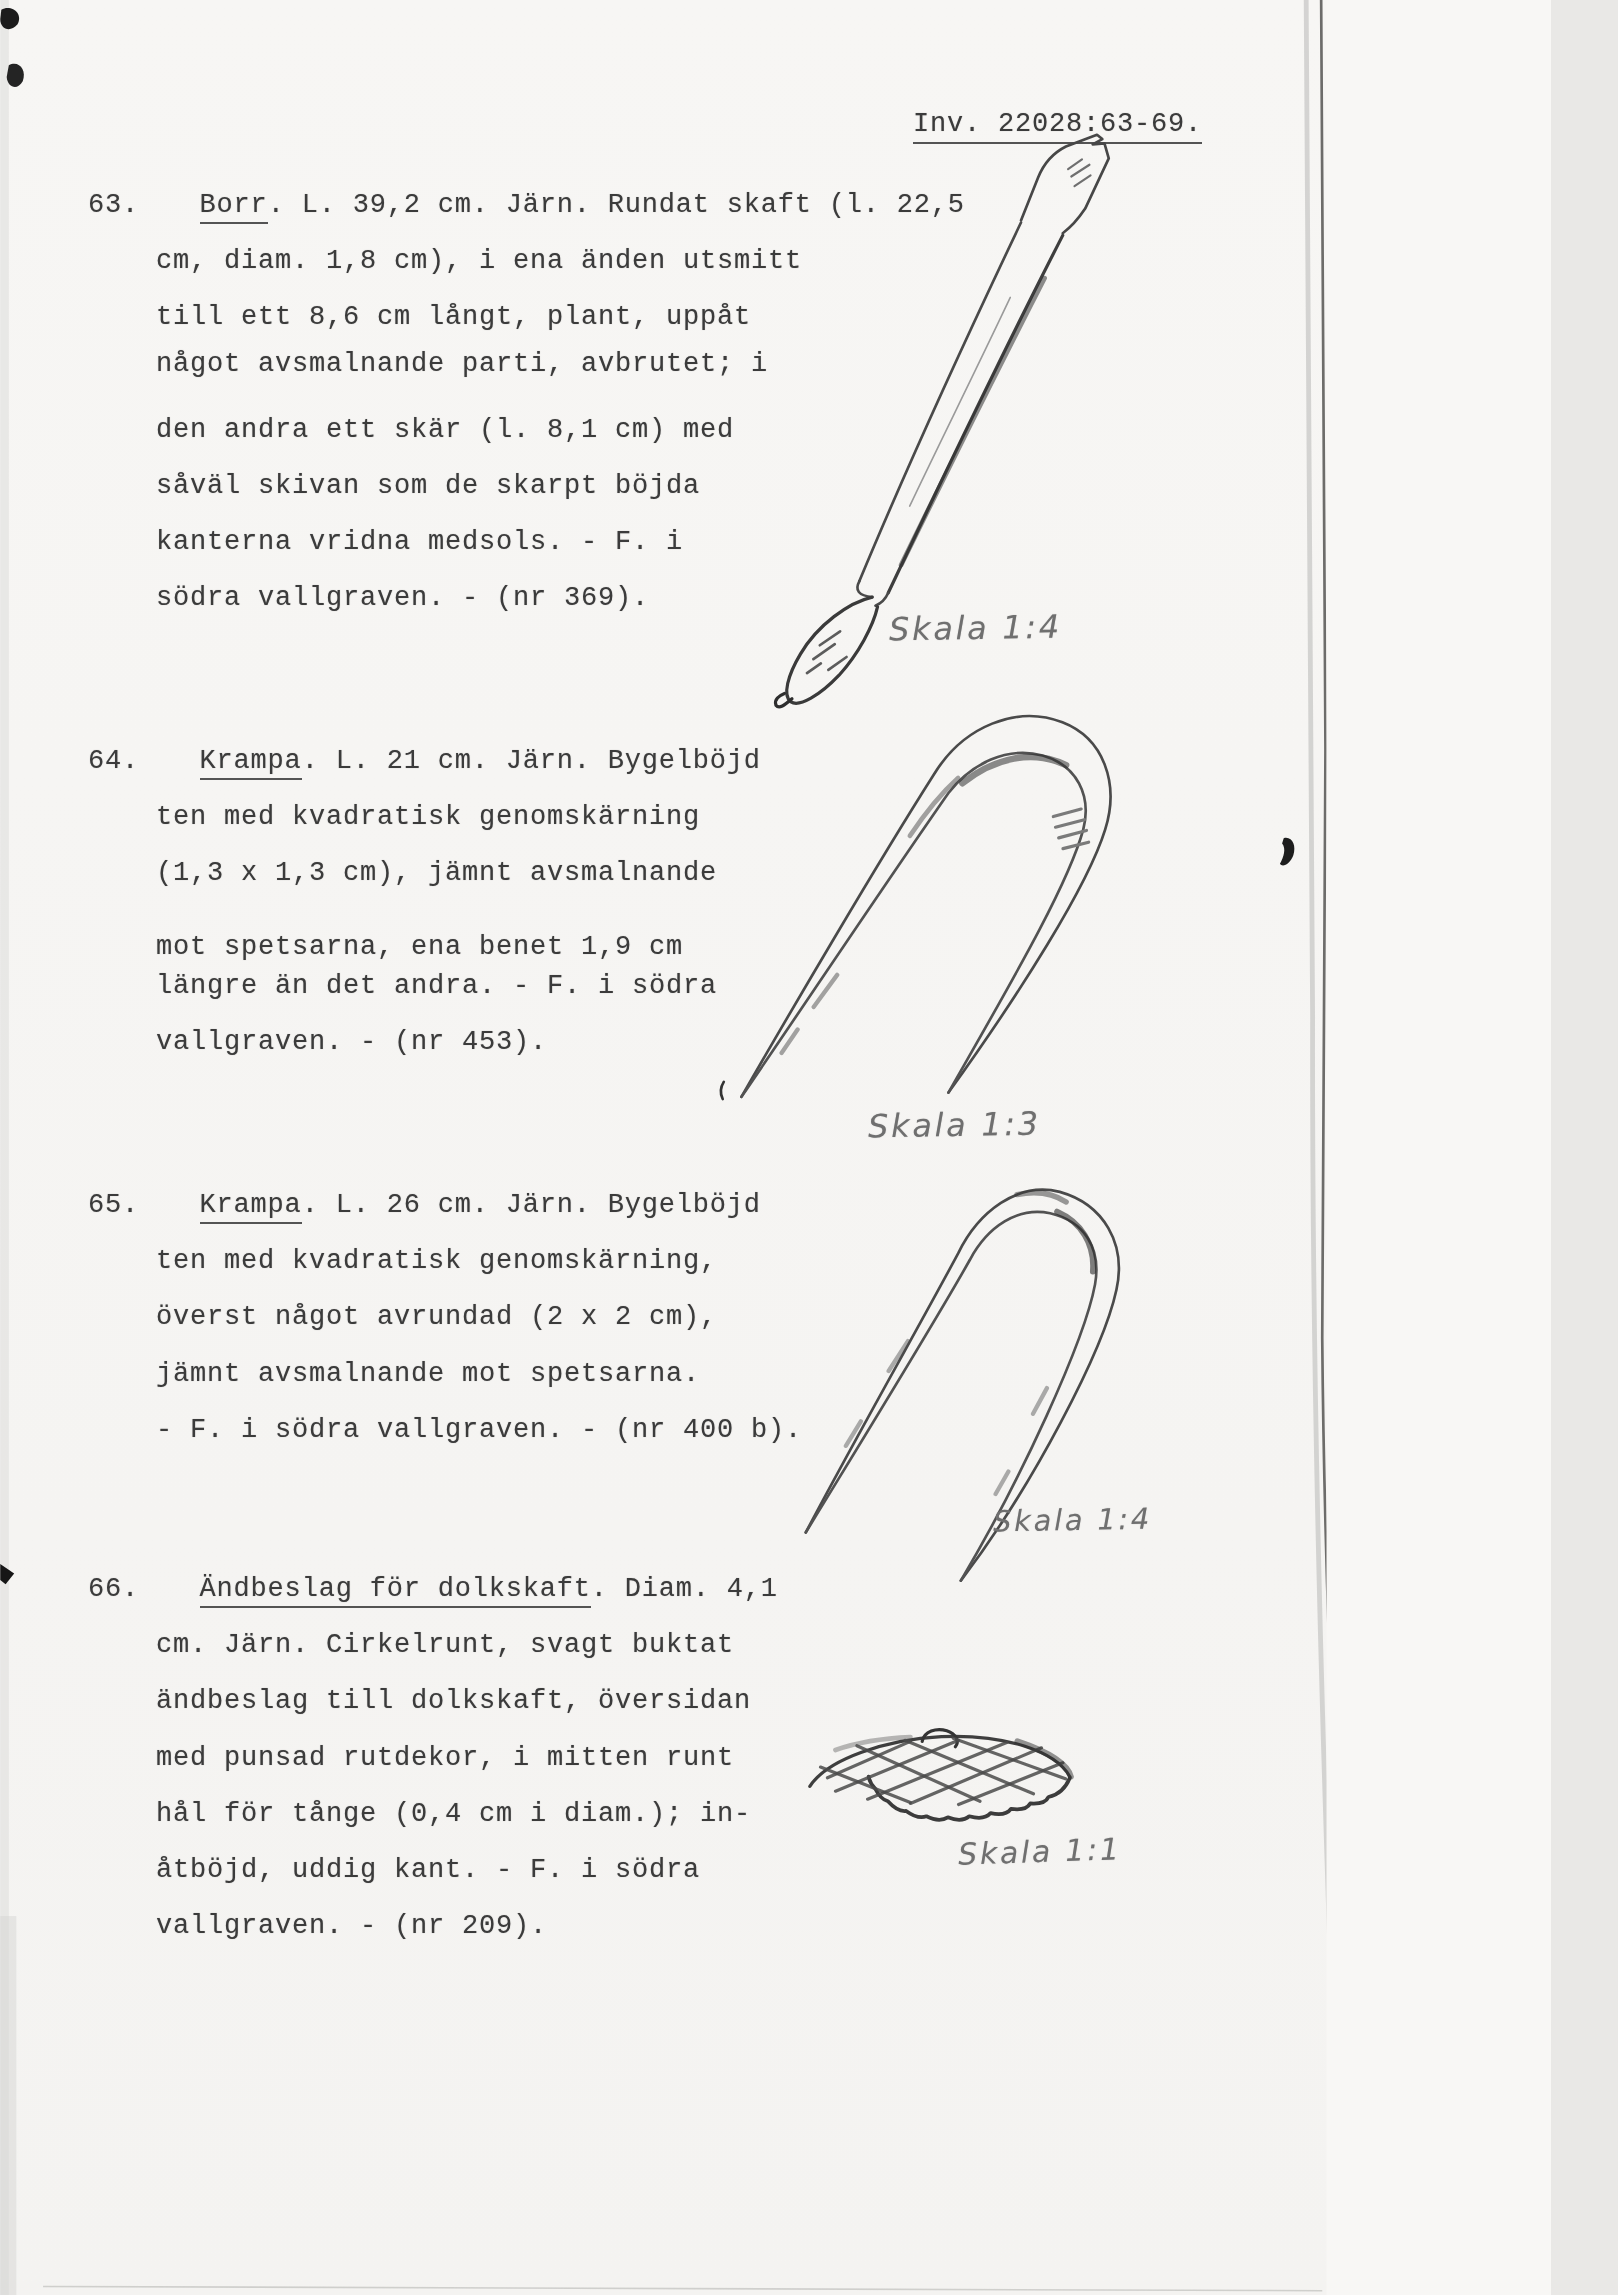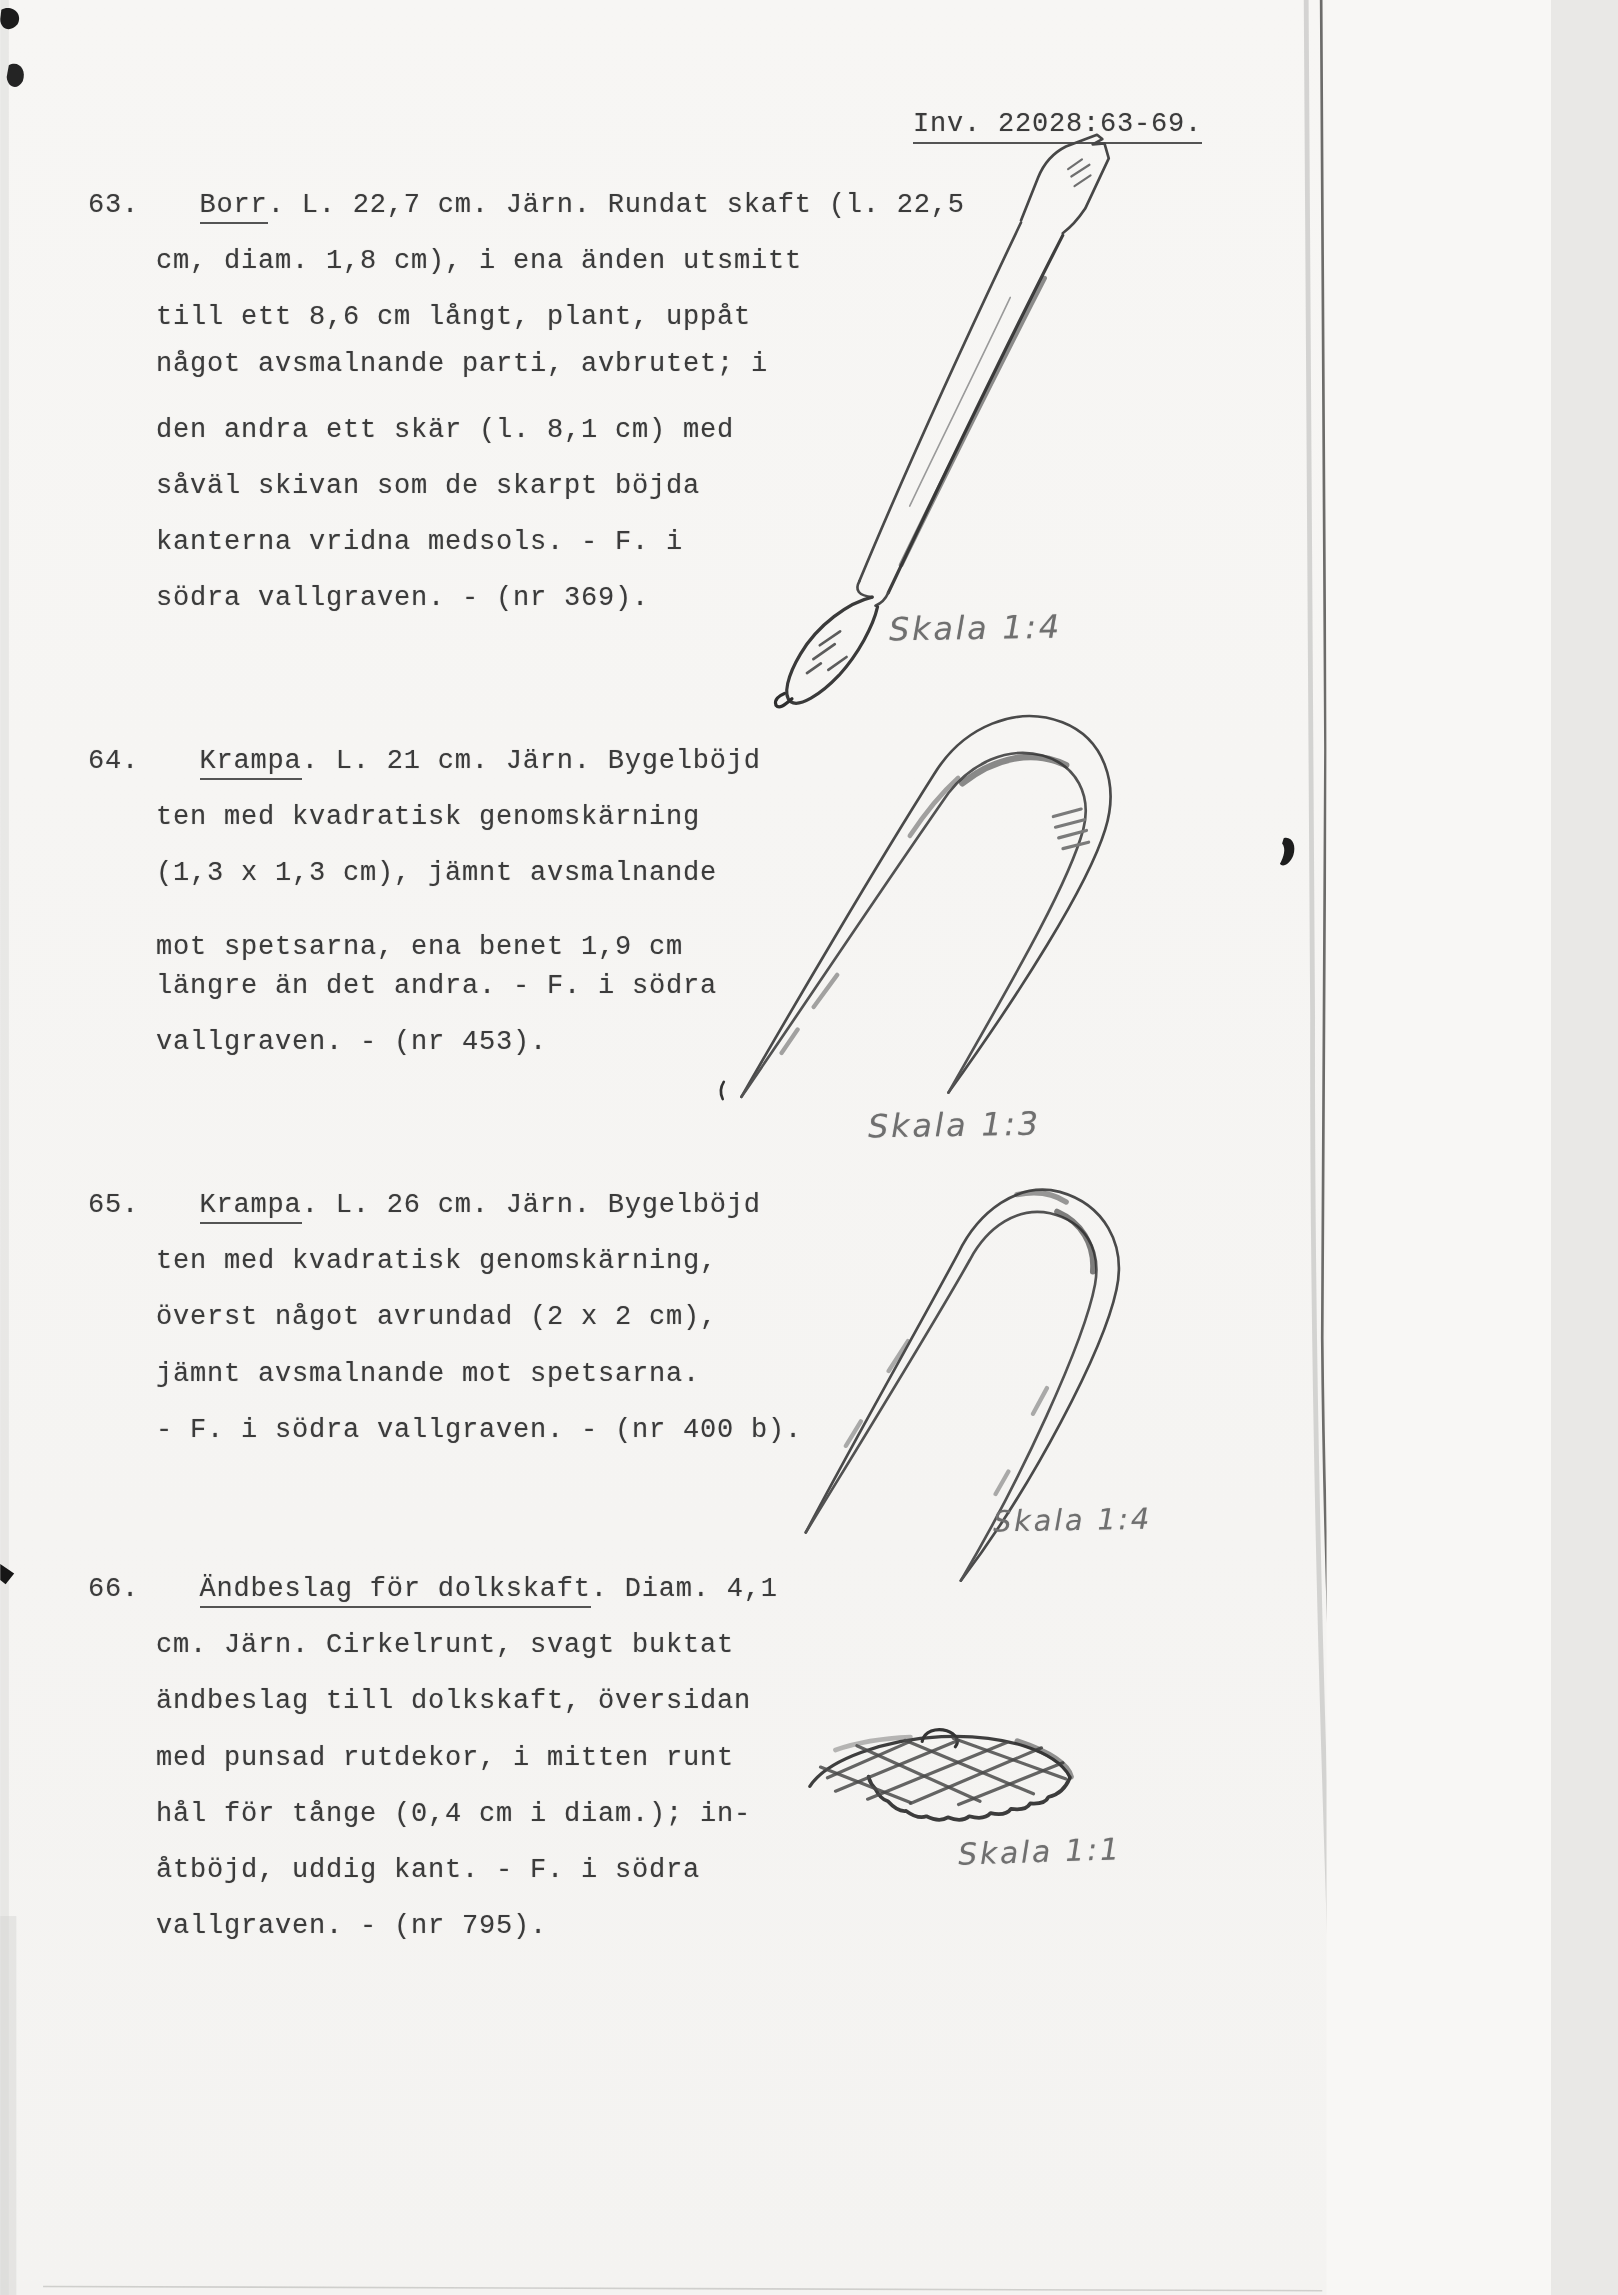--- a/index.html
+++ b/index.html
@@ -70,21 +70,21 @@
     <rect x="2960" y="0" width="64" height="4288" fill="url(#edgeband)"></rect>
 
     <path d="M 80,4272 L 2470,4280" stroke="#c6c5c3" stroke-width="3" fill="none" opacity="0.8"></path>
   </svg>
 
   <div class="typew" style="left:845px; top:79px;">
     <span class="header-label">Inv. 22028:63-69.</span>
   </div>
 
   <div class="entry" style="top:190px;">
-    <div class="typew line first" style="top:0;"><span class="num">63.</span><span class="term">Borr</span><span>. L. 22,7 cm. Järn. Rundat skaft (l. 22,5</span></div>
+    <div class="typew line first" style="top:0;"><span class="num">63.</span><span class="term">Borr</span><span>. L. 39,2 cm. Järn. Rundat skaft (l. 22,5</span></div>
     <div class="typew line" style="top:56px;">cm, diam. 1,8 cm), i ena änden utsmitt</div>
     <div class="typew line" style="top:112px;">till ett 8,6 cm långt, plant, uppåt</div>
     <div class="typew line" style="top:159px;">något avsmalnande parti, avbrutet; i</div>
     <div class="typew line" style="top:225px;">den andra ett skär (l. 8,1 cm) med</div>
     <div class="typew line" style="top:281px;">såväl skivan som de skarpt böjda</div>
     <div class="typew line" style="top:337px;">kanterna vridna medsols. - F. i</div>
     <div class="typew line" style="top:393px;">södra vallgraven. - (nr 369).</div>
   </div>
 
   <div class="entry" style="top:746px;">
@@ -104,21 +104,21 @@
     <div class="typew line" style="top:225px;">- F. i södra vallgraven. - (nr 400 b).</div>
   </div>
 
   <div class="entry" style="top:1574px;">
     <div class="typew line first" style="top:0;"><span class="num">66.</span><span class="term">Ändbeslag för dolkskaft</span><span>. Diam. 4,1</span></div>
     <div class="typew line" style="top:56px;">cm. Järn. Cirkelrunt, svagt buktat</div>
     <div class="typew line" style="top:112px;">ändbeslag till dolkskaft, översidan</div>
     <div class="typew line" style="top:169px;">med punsad rutdekor, i mitten runt</div>
     <div class="typew line" style="top:225px;">hål för tånge (0,4 cm i diam.); in-</div>
     <div class="typew line" style="top:281px;">åtböjd, uddig kant. - F. i södra</div>
-    <div class="typew line" style="top:337px;">vallgraven. - (nr 795).</div>
+    <div class="typew line" style="top:337px;">vallgraven. - (nr 209).</div>
   </div>
 
   <svg class="fig" style="left:749px; top:123px;" width="407" height="610" viewBox="1400 230 760 1140">
     <g fill="none" stroke-linecap="round" stroke-linejoin="round">
 
       <path d="M 1908,412 L 1940,332 Q 1956,292 1992,274 L 2050,252 L 2060,260 L 2042,270 L 2064,268 L 2072,296 L 2028,390 Q 2008,420 1986,436" stroke="#474747" stroke-width="5"></path>
       <path d="M 2002,330 l 34,-22 M 2008,348 l 30,-20 M 1996,316 l 26,-18" stroke="#6f6f6f" stroke-width="4"></path>
 
       <path d="M 1908,416 C 1830,580 1700,860 1606,1086" stroke="#4a4a4a" stroke-width="5"></path>
       <path d="M 1986,440 C 1898,612 1762,892 1660,1108" stroke="#3e3e3e" stroke-width="6"></path>

